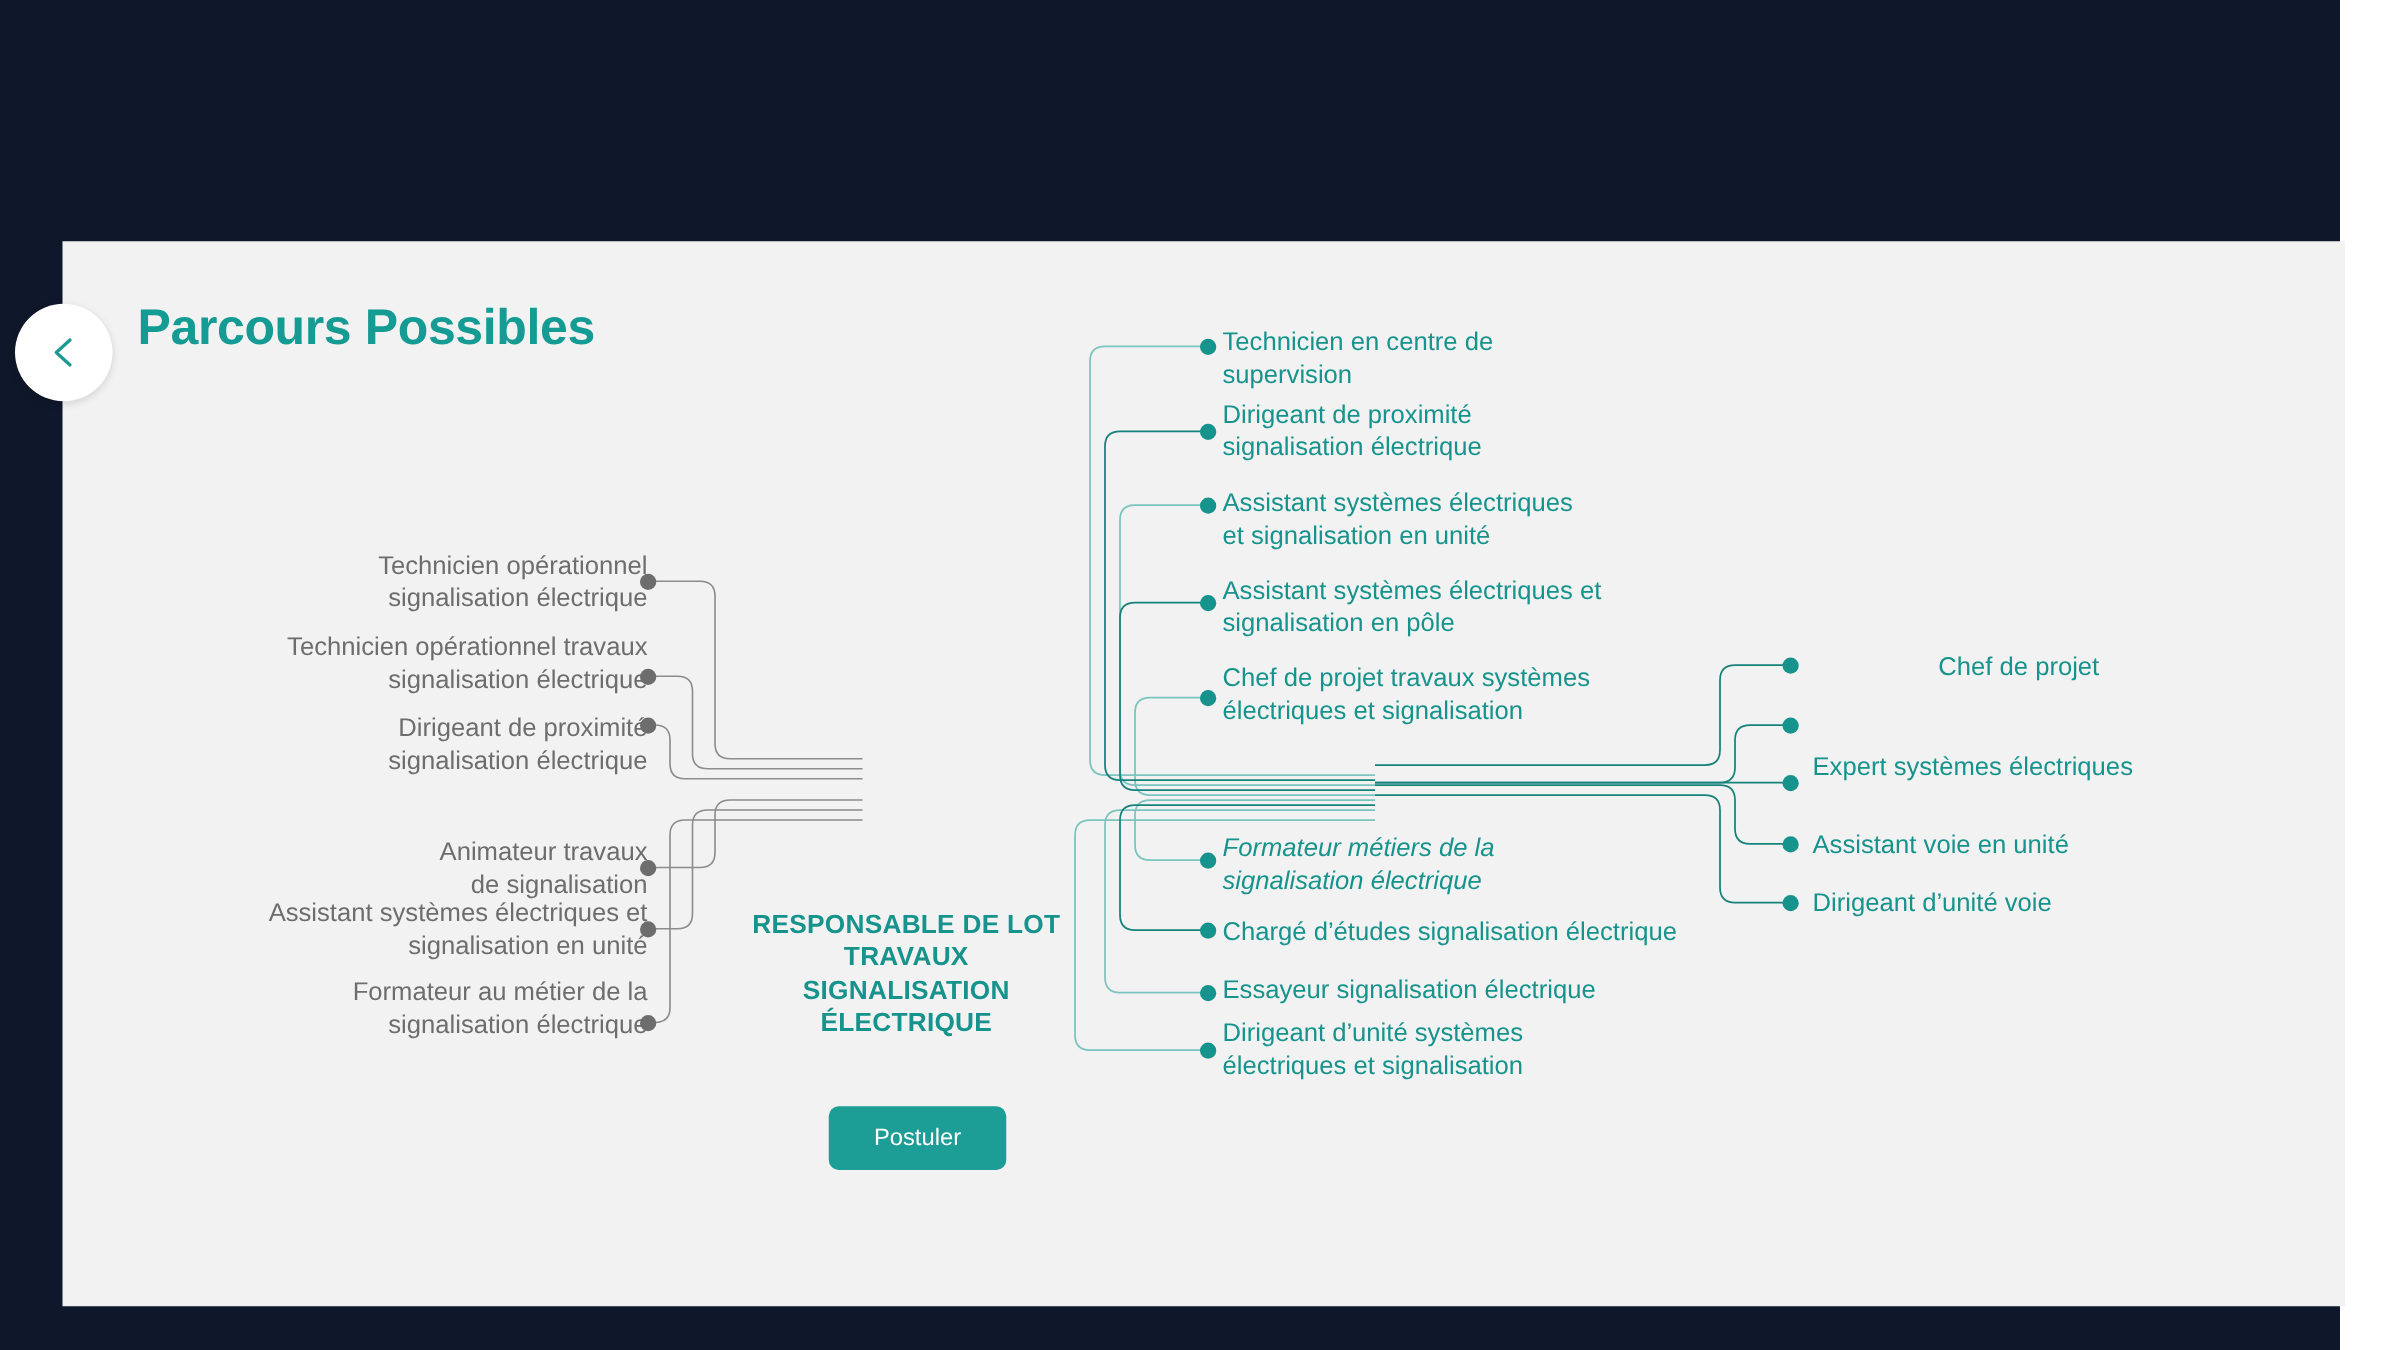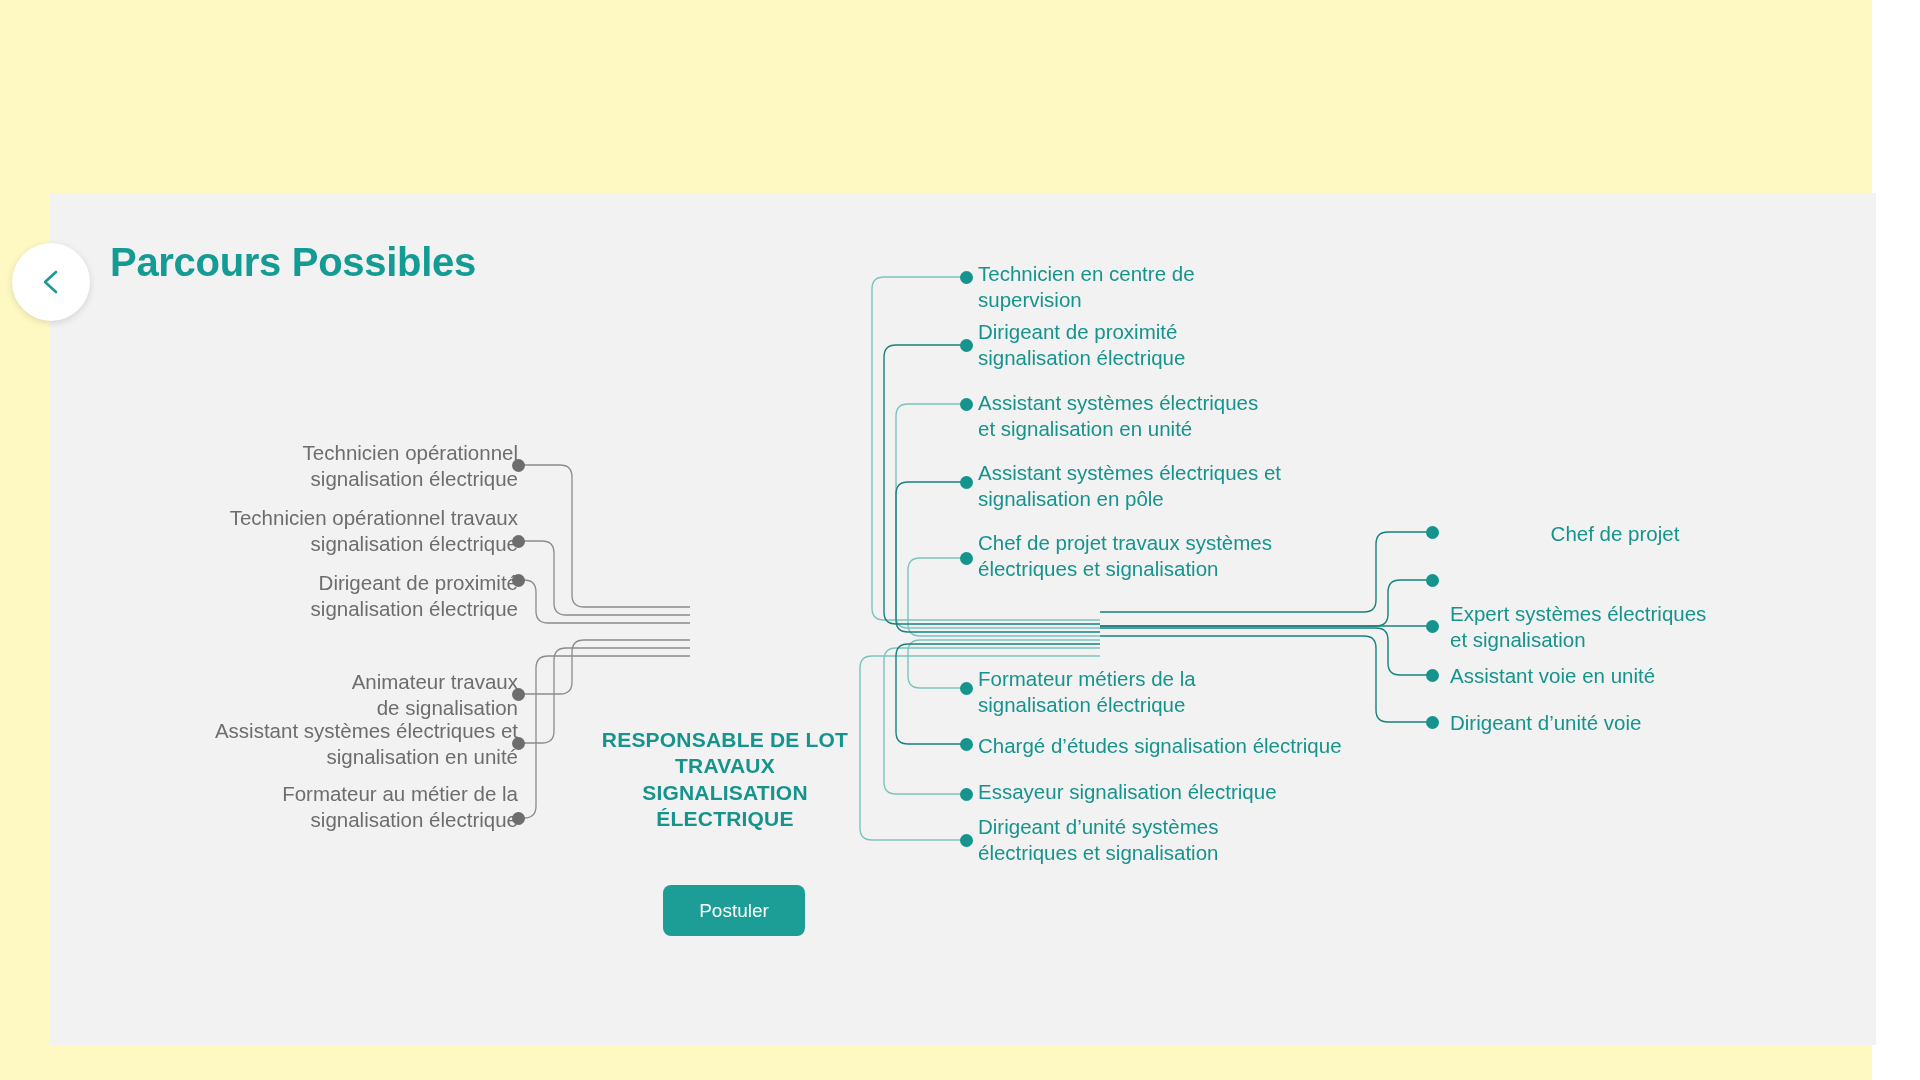--- a/index.html
+++ b/index.html
@@ -8,21 +8,21 @@
     background: #ffffff;
     width: 1920px;
     height: 1080px;
     overflow: hidden;
     font-family: "Liberation Sans", sans-serif;
   }
   #stage {
     position: relative;
     width: 1872px;
     height: 1080px;
-    background: #fef9c3;
+    background: #0f172a;
   }
   #panel {
     position: absolute;
     left: 50px;
     top: 193px;
     width: 1826px;
     height: 852px;
     background: #f2f2f2;
   }
   #back-button {
@@ -227,21 +227,21 @@
     <div>signalisation  en pôle</div>
   </div>
   <div class="dot dot-teal" style="left:960px; top:476px;"></div>
 
   <div class="node-label mid-label" style="left:978px; top:530px; width:350px;">
     <div>Chef de projet travaux systèmes</div>
     <div>électriques et signalisation</div>
   </div>
   <div class="dot dot-teal" style="left:960px; top:552px;"></div>
 
-  <div class="node-label mid-label" style="left:978px; top:666px; width:330px;">
+  <div class="node-label mid-label" style="left:978px; top:666px; width:330px;font-style:italic;">
     <div>Formateur métiers de la</div>
     <div>signalisation électrique</div>
   </div>
   <div class="dot dot-teal" style="left:960px; top:682px;"></div>
 
   <div class="node-label mid-label" style="left:978px; top:733px; width:420px;">
     <div>Chargé d’études signalisation électrique</div>
   </div>
   <div class="dot dot-teal" style="left:960px; top:738px;"></div>
 
@@ -258,21 +258,20 @@
 
   <div class="node-label right-label" style="left:1450px; top:521px; width:330px;text-align:center;">
     <div>Chef de projet</div>
   </div>
   <div class="dot dot-teal" style="left:1426px; top:526px;"></div>
 
   <div class="dot dot-teal" style="left:1426px; top:574px;"></div>
 
   <div class="node-label right-label" style="left:1450px; top:601px; width:340px;">
     <div>Expert systèmes électriques</div>
-    <div>et signalisation</div>
   </div>
   <div class="dot dot-teal" style="left:1426px; top:620px;"></div>
 
   <div class="node-label right-label" style="left:1450px; top:663px; width:330px;">
     <div>Assistant voie en unité</div>
   </div>
   <div class="dot dot-teal" style="left:1426px; top:669px;"></div>
 
   <div class="node-label right-label" style="left:1450px; top:710px; width:330px;">
     <div>Dirigeant d’unité voie</div>

